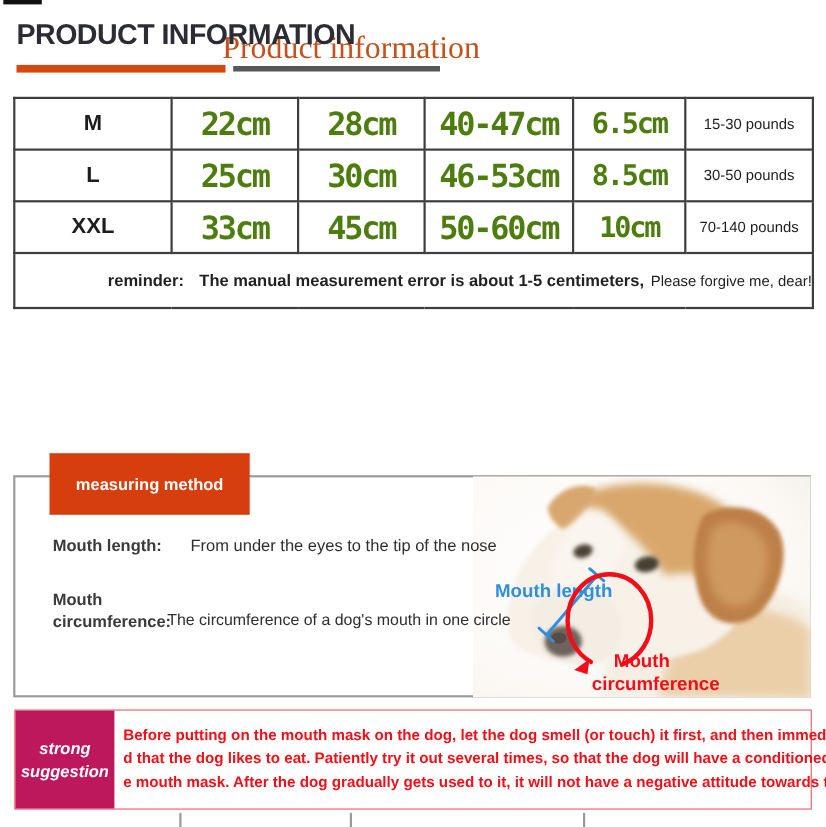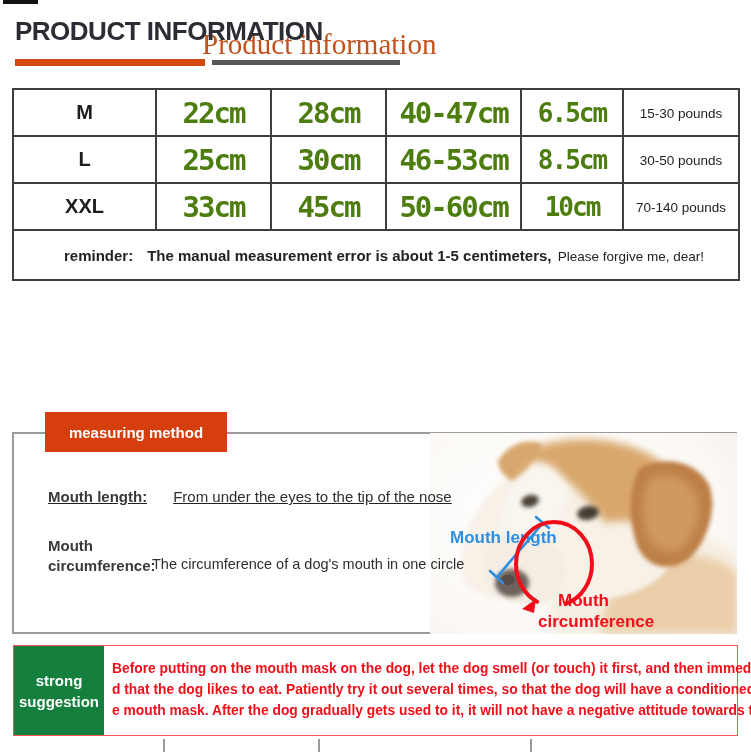--- a/index.html
+++ b/index.html
@@ -33,54 +33,54 @@
   tr.head-row td.c-size{font-size:14px;font-weight:bold;}
   tr.head-row td.c-front,tr.head-row td.c-rear{font-size:16px;}
   tr.data-row td{height:45px;}
   .size-label{font-size:20px;font-weight:bold;color:#1d1d1d;}
   .num{
     font-family:"DejaVu Sans Mono", monospace;font-weight:bold;color:#4d7c0f;
     font-size:29px;letter-spacing:-2px;
   }
   .num-small{font-size:26px;}
   .weight{font-size:13.5px;color:#1d1d1d;}
-  tr.reminder-row td{height:48px;text-align:center;padding-left:16px;font-size:15px;}
+  tr.reminder-row td{height:48px;text-align:right;padding-left:16px;font-size:15px;}
   .reminder-label{font-weight:bold;color:#222;}
   .reminder-main{font-weight:bold;color:#222;margin-left:14px;}
   .reminder-suffix{font-size:13.5px;color:#222;margin-left:2px;}
 
   
   .measure-box{
     position:absolute;left:12px;top:432px;width:721px;height:198px;
     border:2px solid #9b9b9b;background:#fff;
   }
   .measure-tag{
-    position:absolute;left:45px;top:412px;width:182px;height:40px;
+    position:absolute;left:45px;top:412px;width:182px;height:56px;
     background:#d73e0e;color:#fff;font-size:15px;font-weight:bold;
     display:flex;align-items:center;justify-content:center;z-index:3;
   }
-  .measure-line1{position:absolute;left:48px;top:488px;font-size:15px;z-index:2;text-decoration:underline;}
+  .measure-line1{position:absolute;left:48px;top:488px;font-size:15px;z-index:2;}
   .measure-line1 .m-label{font-weight:bold;color:#3a3a3a;}
   .measure-line1 .m-desc{margin-left:26px;color:#2e2e2e;}
   .measure-line2-label{
     position:absolute;left:48px;top:536px;font-size:15px;font-weight:bold;color:#3a3a3a;
     line-height:20px;z-index:2;
   }
   .measure-line2-desc{position:absolute;left:152px;top:556px;font-size:14.5px;color:#2e2e2e;z-index:2;}
   .dog-photo{position:absolute;left:430px;top:433px;width:307px;height:201px;z-index:1;}
 
   
   .suggest-box{
     position:absolute;left:13px;top:645px;width:725px;height:91px;
     border:1.5px solid #f8555a;background:#fff;display:flex;box-sizing:border-box;
   }
   .suggest-tag{
-    width:90px;flex:0 0 90px;background:#15803d;color:#fff;
+    width:90px;flex:0 0 90px;background:#be185d;color:#fff;
     font-size:15px;font-weight:bold;line-height:21px;
-    display:flex;flex-direction:column;align-items:center;justify-content:center;
+    display:flex;flex-direction:column;align-items:center;justify-content:center;font-style:italic;
   }
   .suggest-body{
     flex:1;padding:12px 6px 0 8px;color:#f0101a;font-weight:bold;
     font-size:13.8px;line-height:21px;white-space:nowrap;
   }
   
   .tick{position:absolute;top:739px;width:2px;height:13px;background:#9a9a9a;}
   .tick1{left:163px;} .tick2{left:318px;} .tick3{left:530px;}
 </style>
 </head>

